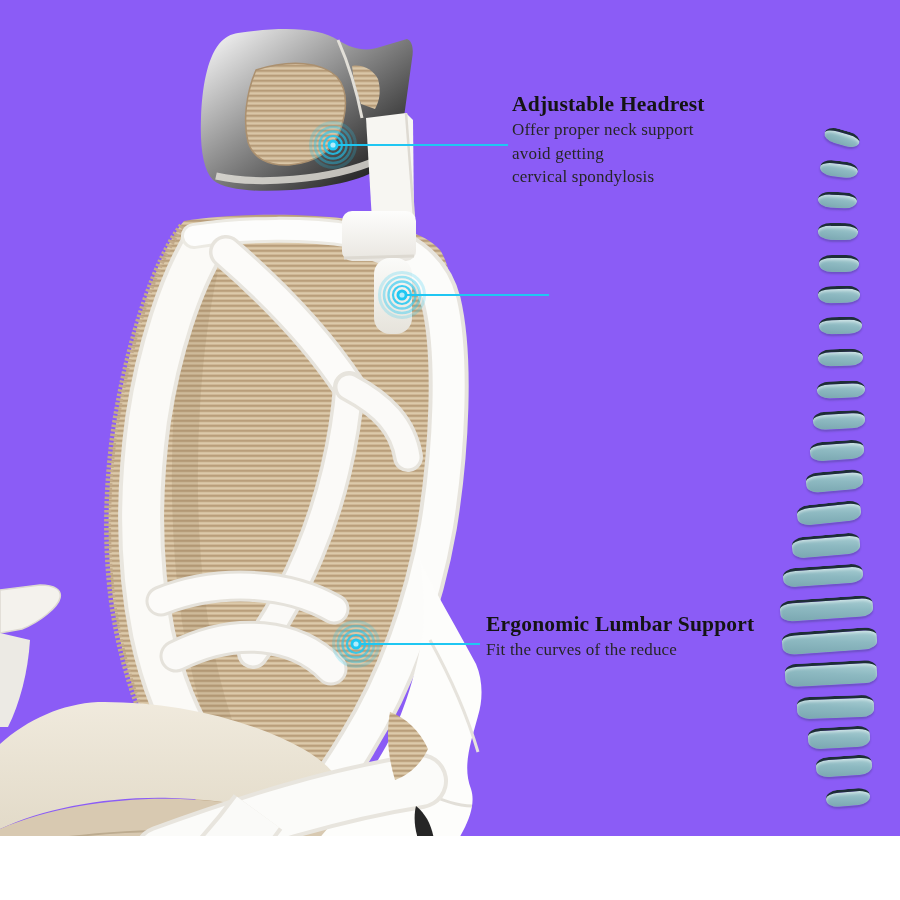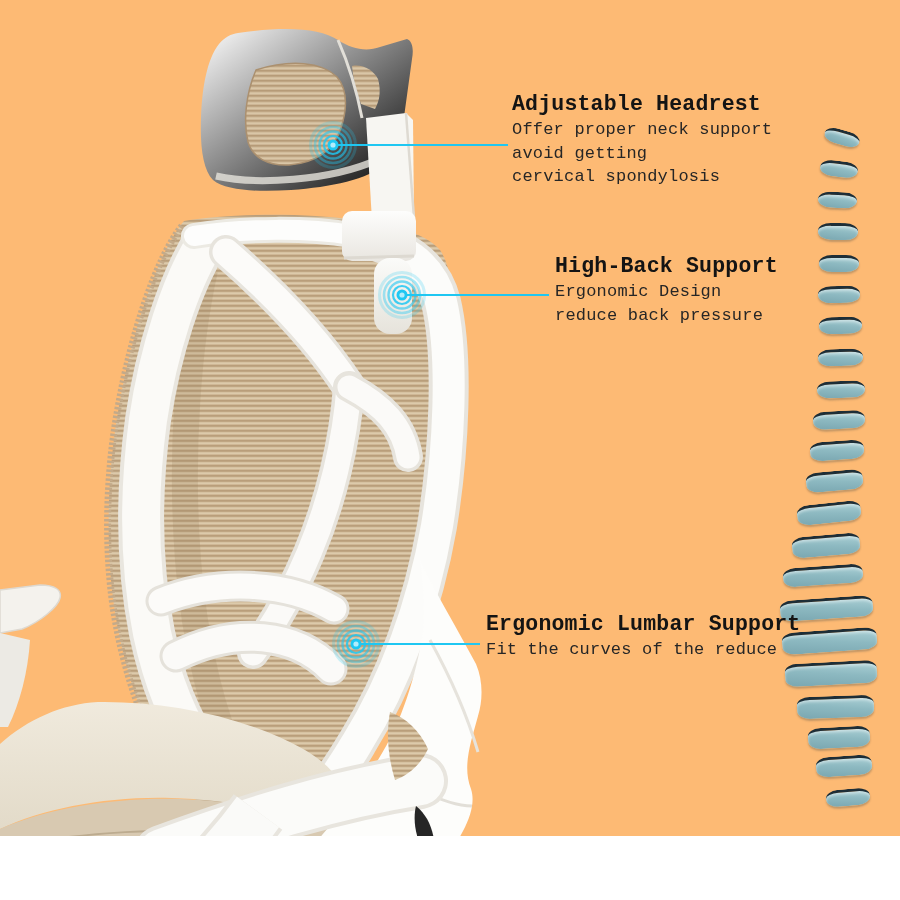--- a/index.html
+++ b/index.html
@@ -1,17 +1,17 @@
 <!DOCTYPE html>
 <html><head>
 <meta charset="utf-8">
 <style>
   html,body{margin:0;padding:0;background:#ffffff;}
-  #stage{position:relative;width:900px;height:836px;background:#fdba74;overflow:hidden;
-         font-family:Liberation Mono, monospace;}
+  #stage{position:relative;width:900px;height:836px;background:#8b5cf6;overflow:hidden;
+         font-family:Liberation Serif, serif;}
   svg.layer{position:absolute;left:0;top:0;}
   #chair{z-index:1;}
   #spine{position:absolute;left:0;top:0;width:900px;height:900px;z-index:2;}
   #overlay{z-index:4;}
   .vertebra{position:absolute;box-sizing:border-box;
     border-top:3px solid #1e2e37;
     border-radius:13px/8px;
     background:linear-gradient(186deg,#abd0d5 0%,#8db9c1 45%,#79a6b0 100%);
     box-shadow:0 2px 2px rgba(25,45,55,.25), inset 0 2px 3px rgba(255,255,255,.45);}
   .annotation{position:absolute;z-index:5;white-space:nowrap;}
@@ -196,27 +196,20 @@
 
   <div class="annotation" style="left: 512px; top: 92px;">
     <h3>Adjustable Headrest</h3>
     <div class="annotation-body">
         <div class="annotation-line">Offer proper neck support</div>
         <div class="annotation-line">avoid getting</div>
         <div class="annotation-line">cervical spondylosis</div>
       </div>
   </div>
 
-  <div class="annotation" style="left: 555px; top: 254px;">
-    <h3>High-Back Support</h3>
-    <div class="annotation-body">
-        <div class="annotation-line">Ergonomic Design</div>
-        <div class="annotation-line">reduce back pressure</div>
-      </div>
-  </div>
 
   <div class="annotation" style="left: 486px; top: 612px;">
     <h3>Ergonomic Lumbar Support</h3>
     <div class="annotation-body">
         <div class="annotation-line">Fit the curves of the reduce</div>
       </div>
   </div>
 
 </div>
 

